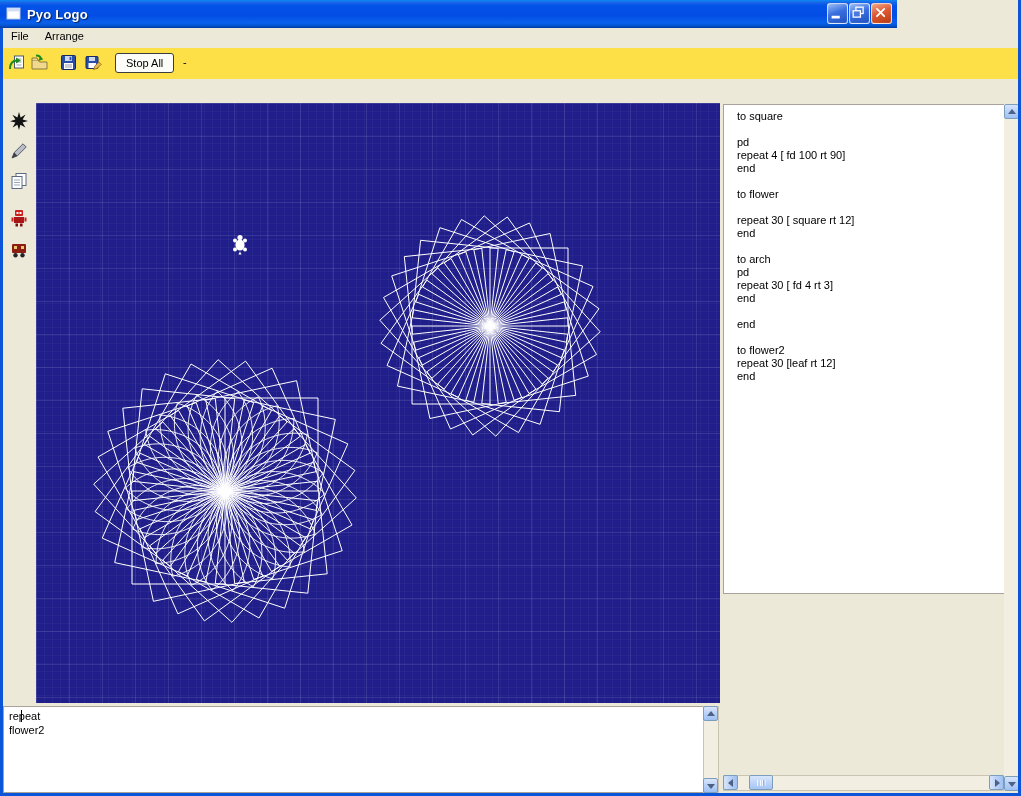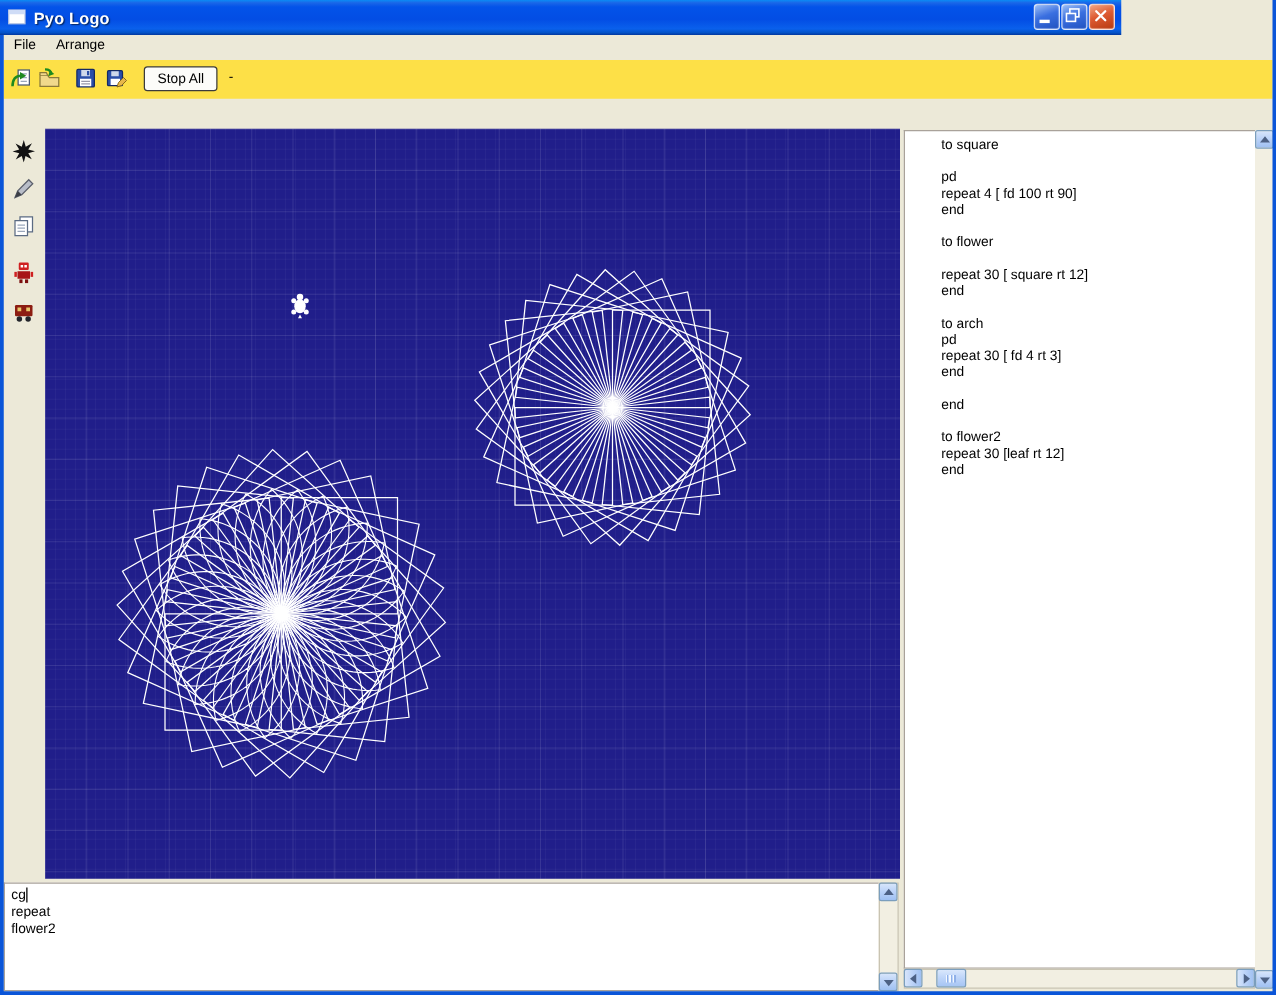--- a/index.html
+++ b/index.html
@@ -34,21 +34,21 @@
   .canvas{position:absolute;left:36px;top:103px;width:684px;height:600px;background:#201e8a;
     background-image:
       linear-gradient(rgba(255,255,255,0.10) 1px, transparent 1px),
       linear-gradient(90deg, rgba(255,255,255,0.10) 1px, transparent 1px),
       linear-gradient(rgba(255,255,255,0.035) 1px, transparent 1px),
       linear-gradient(90deg, rgba(255,255,255,0.035) 1px, transparent 1px);
     background-size:33px 33px,33px 33px,8px 8px,8px 8px;}
   .canvas svg{position:absolute;inset:0;}
 
   
-  .code-panel{position:absolute;left:723px;top:104px;width:281px;height:671px;background:#fff;border:1px solid #a9a29a;border-right:none;padding:5px 4px 4px 29px;overflow:hidden;}
+  .code-panel{position:absolute;left:723px;top:104px;width:281px;height:490px;background:#fff;border:1px solid #a9a29a;border-right:none;padding:5px 4px 4px 13px;overflow:hidden;}
   .code-line{height:13px;line-height:13px;white-space:pre;font-size:11px;}
 
   
   .cmd-panel{position:absolute;left:3px;top:706px;width:700px;height:87px;background:#fff;border:1px solid #a9a29a;border-right:none;padding:3px 4px 0 5px;overflow:hidden;}
   .cmd-line{height:13.5px;line-height:13.5px;white-space:pre;font-size:11px;}
   .caret{position:absolute;left:18px;top:4px;width:1px;height:12px;background:#000;}
 
   
   .sb{position:absolute;background:#f2efe2;}
   .sb-v-cmd{left:703px;top:706px;width:16px;height:87px;border:1px solid #c9c4b2;}
@@ -263,21 +263,20 @@
     <div class="code-line"></div>
     <div class="code-line">end</div>
     <div class="code-line"></div>
     <div class="code-line">to flower2</div>
     <div class="code-line">repeat 30 [leaf rt 12]</div>
     <div class="code-line">end</div>
   </div>
 
 <div class="cmd-panel">
 
-<div class="cmd-line">cg</div>
     <div class="cmd-line">repeat</div>
     <div class="cmd-line">flower2</div>
   </div>
 <div class="caret" style="left:21px;top:710px;z-index:10"></div>
 
 <div class="sb sb-v-cmd">
   <div class="sb-btn pos-top">
       <div class="tri up"></div>
     </div>
   <div class="sb-btn pos-bottom">

